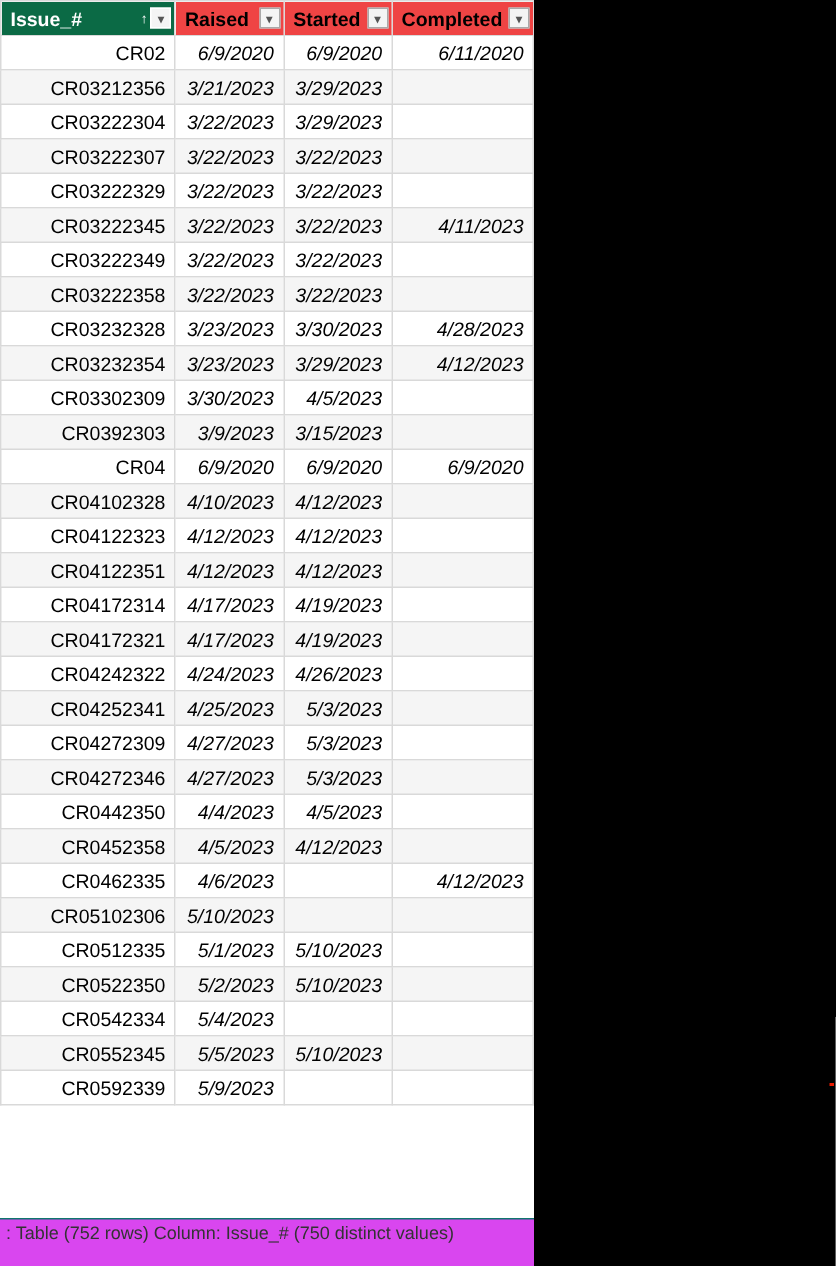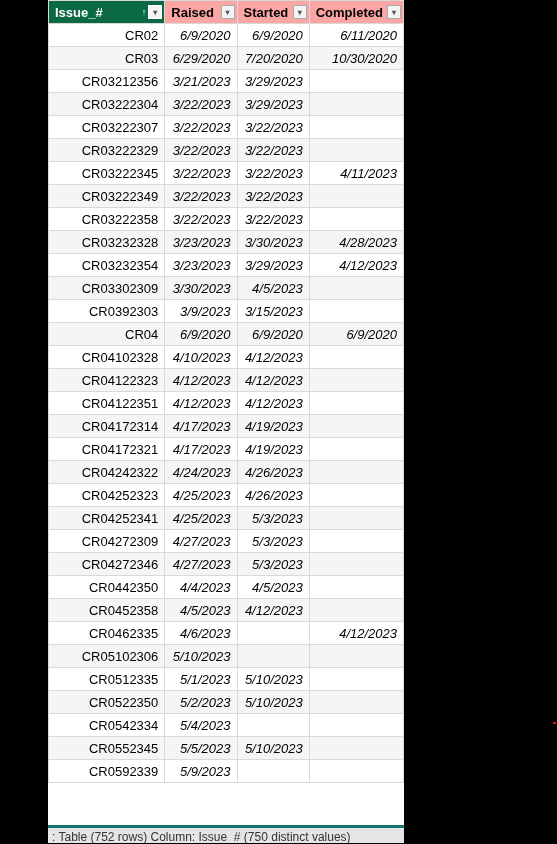--- a/index.html
+++ b/index.html
@@ -12,21 +12,20 @@
       overflow: hidden;
       position: relative;
       font-style: italic;
     }
     .app-surface {
       background: #000;
       width: 100%;
       height: 100%;
       display: flex;
       flex-direction: column;
-      padding-left: 48px;
     }
     .table-wrap {
       background: #fff;
       width: 356px;
       height: 825px;
       overflow: hidden;
     }
     table {
       border-collapse: collapse;
       width: 100%;
@@ -34,21 +33,21 @@
     }
     th, td {
       border: 1px solid #d9d9d9;
       padding: 3px 6px;
       height: 23px;
       font-size: 13px;
       white-space: nowrap;
       overflow: hidden;
     }
     th {
-      background: #fca5a5;
+      background: #ef4444;
       font-weight: 600;
       font-style: normal;
       text-align: left;
       position: relative;
       padding-right: 18px;
     }
     th.sorted {
       background: #0b6a45;
       color: #fff;
     }
@@ -87,27 +86,27 @@
     col.c-issue { width: 116px; }
     col.c-raised { width: 72px; }
     col.c-started { width: 72px; }
     col.c-completed { width: 94px; }
     td.issue { text-align: right; font-style: normal; }
     td.date { text-align: right; }
     tbody tr:nth-child(even) td { background: #f5f5f5; }
     tbody tr:nth-child(odd) td { background: #ffffff; }
     .status-bar {
       width: 356px;
-      background: #e5e5e5;
-      border-top: 3px solid #0f766e;
+      background: #d946ef;
+      border-top: 1px solid #0f766e;
       font-size: 12px;
       font-style: normal;
       color: #333;
       padding: 2px 4px;
-      height: 18px;
+      height: 32px;
       overflow: hidden;
       white-space: nowrap;
     }
     .red-blip {
       position: absolute;
       right: 1px;
       bottom: 120px;
       width: 3px;
       height: 2px;
       background: #e81b00;
@@ -155,26 +154,20 @@
         </tr>
       </thead>
       <tbody id="tbody">
           <tr>
             <td class="issue">CR02</td>
             <td class="date">6/9/2020</td>
             <td class="date">6/9/2020</td>
             <td class="date">6/11/2020</td>
           </tr>
           <tr>
-            <td class="issue">CR03</td>
-            <td class="date">6/29/2020</td>
-            <td class="date">7/20/2020</td>
-            <td class="date">10/30/2020</td>
-          </tr>
-          <tr>
             <td class="issue">CR03212356</td>
             <td class="date">3/21/2023</td>
             <td class="date">3/29/2023</td>
             <td class="date"></td>
           </tr>
           <tr>
             <td class="issue">CR03222304</td>
             <td class="date">3/22/2023</td>
             <td class="date">3/29/2023</td>
             <td class="date"></td>
@@ -265,26 +258,20 @@
           </tr>
           <tr>
             <td class="issue">CR04172321</td>
             <td class="date">4/17/2023</td>
             <td class="date">4/19/2023</td>
             <td class="date"></td>
           </tr>
           <tr>
             <td class="issue">CR04242322</td>
             <td class="date">4/24/2023</td>
-            <td class="date">4/26/2023</td>
-            <td class="date"></td>
-          </tr>
-          <tr>
-            <td class="issue">CR04252323</td>
-            <td class="date">4/25/2023</td>
             <td class="date">4/26/2023</td>
             <td class="date"></td>
           </tr>
           <tr>
             <td class="issue">CR04252341</td>
             <td class="date">4/25/2023</td>
             <td class="date">5/3/2023</td>
             <td class="date"></td>
           </tr>
           <tr>

